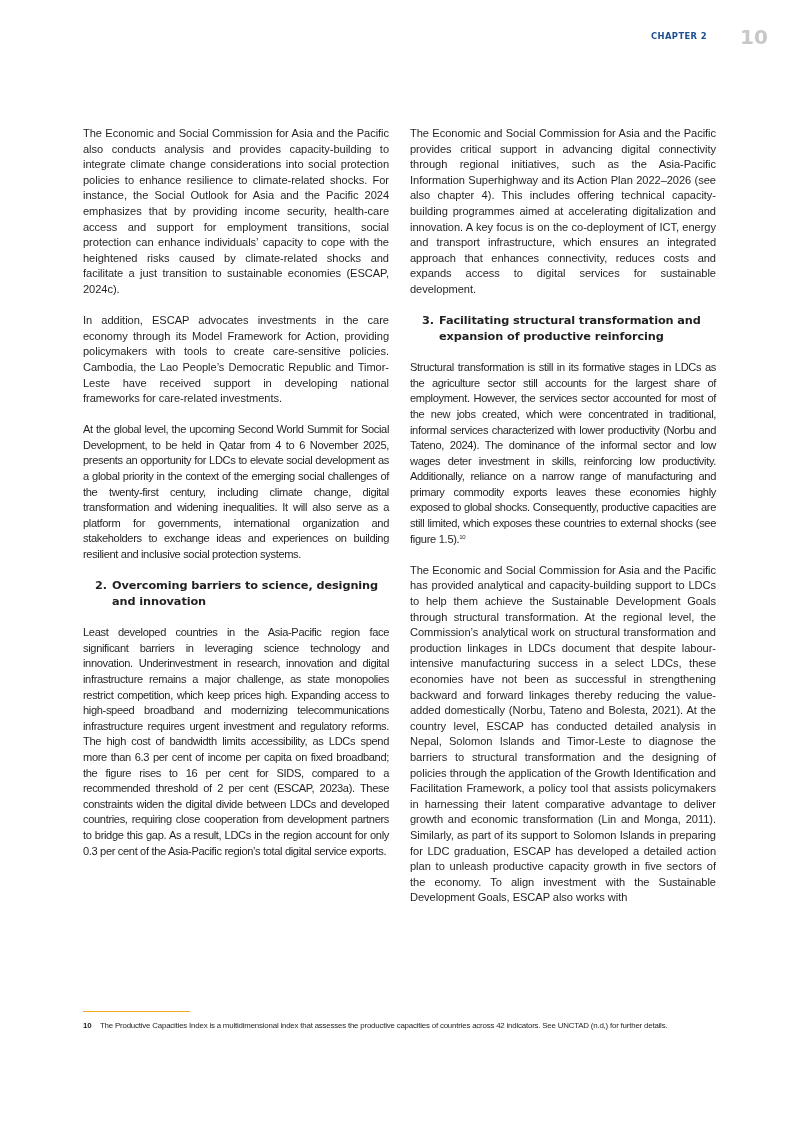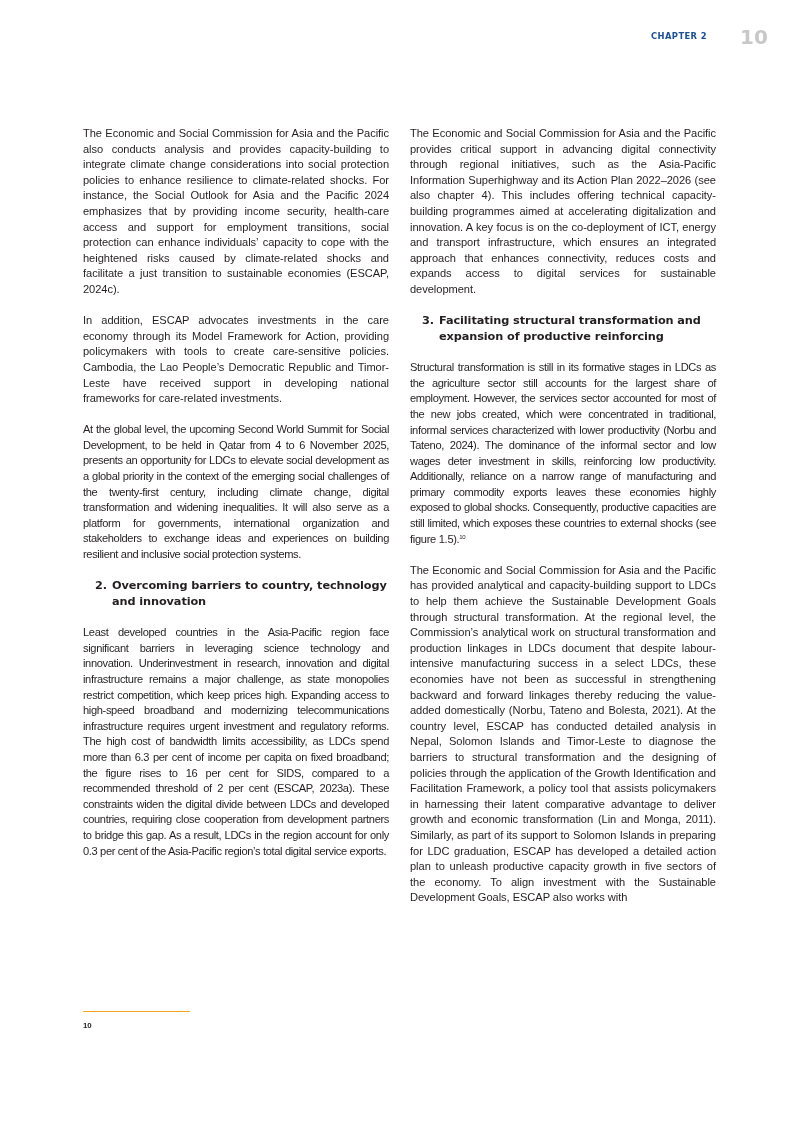--- a/index.html
+++ b/index.html
@@ -31,31 +31,32 @@
 
 <div class="header-chapter">CHAPTER 2</div>
 <div class="header-page">10</div>
 
 <div class="col col-left">
   <p class="body">The Economic and Social Commission for Asia and the Pacific also conducts analysis and provides capacity-building to integrate climate change considerations into social protection policies to enhance resilience to climate-related shocks. For instance, the Social Outlook for Asia and the Pacific 2024 emphasizes that by providing income security, health-care access and support for employment transitions, social protection can enhance individuals’ capacity to cope with the heightened risks caused by climate-related shocks and facilitate a just transition to sustainable economies (ESCAP, 2024c).</p>
   <p class="body">In addition, ESCAP advocates investments in the care economy through its Model Framework for Action, providing policymakers with tools to create care-sensitive policies. Cambodia, the Lao People’s Democratic Republic and Timor-Leste have received support in developing national frameworks for care-related investments.</p>
   <p class="body tight">At the global level, the upcoming Second World Summit for Social Development, to be held in Qatar from 4 to 6 November 2025, presents an opportunity for LDCs to elevate social development as a global priority in the context of the emerging social challenges of the twenty-first century, including climate change, digital transformation and widening inequalities. It will also serve as a platform for governments, international organization and stakeholders to exchange ideas and experiences on building resilient and inclusive social protection systems.</p>
   <div class="heading">
     <span class="num">2.</span>
-    <span>Overcoming barriers to country, technology and innovation</span>
+    <span>Overcoming barriers to science, designing and innovation</span>
   </div>
   <p class="body tight">Least developed countries in the Asia-Pacific region face significant barriers in leveraging science technology and innovation. Underinvestment in research, innovation and digital infrastructure remains a major challenge, as state monopolies restrict competition, which keep prices high. Expanding access to high-speed broadband and modernizing telecommunications infrastructure requires urgent investment and regulatory reforms. The high cost of bandwidth limits accessibility, as LDCs spend more than 6.3 per cent of income per capita on fixed broadband; the figure rises to 16 per cent for SIDS, compared to a recommended threshold of 2 per cent (ESCAP, 2023a). These constraints widen the digital divide between LDCs and developed countries, requiring close cooperation from development partners to bridge this gap. As a result, LDCs in the region account for only 0.3 per cent of the Asia-Pacific region’s total digital service exports.</p>
 </div>
 
 <div class="col col-right">
   <p class="body">The Economic and Social Commission for Asia and the Pacific provides critical support in advancing digital connectivity through regional initiatives, such as the Asia-Pacific Information Superhighway and its Action Plan 2022–2026 (see also chapter 4). This includes offering technical capacity-building programmes aimed at accelerating digitalization and innovation. A key focus is on the co-deployment of ICT, energy and transport infrastructure, which ensures an integrated approach that enhances connectivity, reduces costs and expands access to digital services for sustainable development.</p>
   <div class="heading">
     <span class="num">3.</span>
     <span>Facilitating structural transformation and expansion of productive reinforcing</span>
   </div>
   <p class="body tight"><span>Structural transformation is still in its formative stages in LDCs as the agriculture sector still accounts for the largest share of employment. However, the services sector accounted for most of the new jobs created, which were concentrated in traditional, informal services characterized with lower productivity (Norbu and Tateno, 2024). The dominance of the informal sector and low wages deter investment in skills, reinforcing low productivity. Additionally, reliance on a narrow range of manufacturing and primary commodity exports leaves these economies highly exposed to global shocks. Consequently, productive capacities are still limited, which exposes these countries to external shocks (see </span><span class="fig-ref">figure 1.5</span><span>).</span><sup>10</sup></p>
   <p class="body">The Economic and Social Commission for Asia and the Pacific has provided analytical and capacity-building support to LDCs to help them achieve the Sustainable Development Goals through structural transformation. At the regional level, the Commission’s analytical work on structural transformation and production linkages in LDCs document that despite labour-intensive manufacturing success in a select LDCs, these economies have not been as successful in strengthening backward and forward linkages thereby reducing the value-added domestically (Norbu, Tateno and Bolesta, 2021). At the country level, ESCAP has conducted detailed analysis in Nepal, Solomon Islands and Timor-Leste to diagnose the barriers to structural transformation and the designing of policies through the application of the Growth Identification and Facilitation Framework, a policy tool that assists policymakers in harnessing their latent comparative advantage to deliver growth and economic transformation (Lin and Monga, 2011). Similarly, as part of its support to Solomon Islands in preparing for LDC graduation, ESCAP has developed a detailed action plan to unleash productive capacity growth in five sectors of the economy. To align investment with the Sustainable Development Goals, ESCAP also works with</p>
 </div>
 
 <div class="fn-rule"></div>
 <div class="footnote">
   <span class="fn-num">10</span>
+  <span>The Productive Capacities Index is a multidimensional index that assesses the productive capacities of countries across 42 indicators. See UNCTAD (n.d,) for further details.</span>
 </div>
 
 </body></html>

